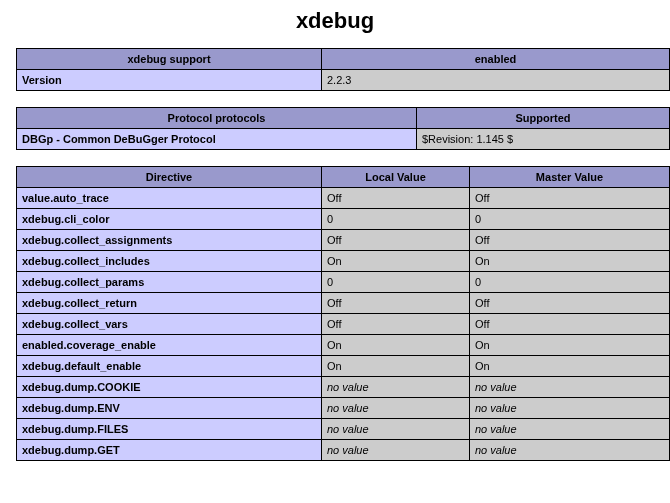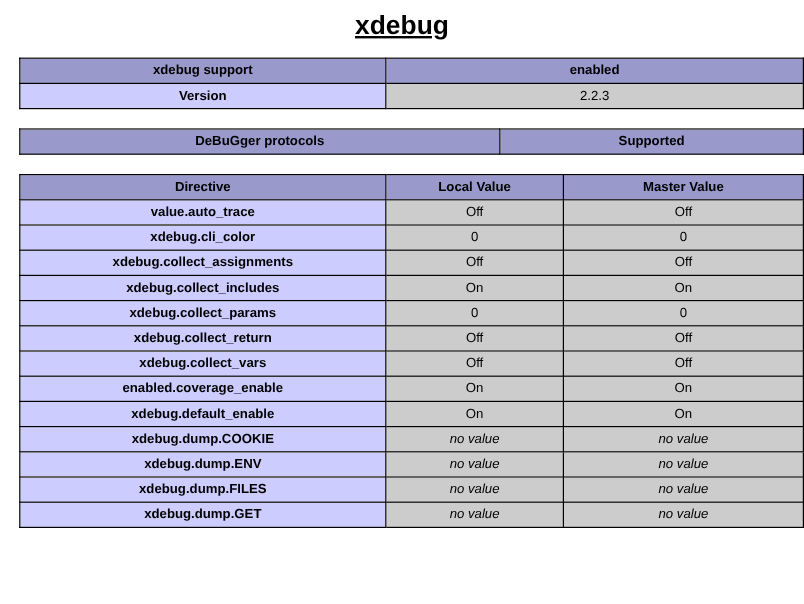--- a/index.html
+++ b/index.html
@@ -19,21 +19,20 @@
     width: 670px;
     box-sizing: border-box;
     padding: 0 16px;
   }
   h1.title {
     text-align: center;
     font-size: 22px;
     font-weight: bold;
     margin: 8px 0 14px 0;
     font-family: "Liberation Sans", sans-serif;
-    text-decoration: underline;
   }
   table.info {
     border-collapse: collapse;
     width: 654px;
     margin: 0 auto 16px auto;
     border: 1px solid #000000;
     table-layout: fixed;
   }
   table.info td, table.info th {
     border: 1px solid #000000;
@@ -45,25 +44,25 @@
     white-space: nowrap;
   }
   th.h {
     background: #9999cc;
     font-weight: bold;
     text-align: center;
   }
   td.e {
     background: #ccccff;
     font-weight: bold;
-    text-align: center;
+    text-align: left;
   }
   td.v {
     background: #cccccc;
-    text-align: center;
+    text-align: left;
   }
   td.v i {
     font-style: italic;
   }
   .redacted {
     display: inline-block;
     width: 120px;
     height: 9px;
     background: linear-gradient(180deg,#b9b9b9 0%,#9e9e9e 40%,#b4b4b4 100%);
     vertical-align: middle;
@@ -99,22 +98,26 @@
     </tbody>
   </table>
 
   <table class="info t-proto">
     <colgroup>
         <col class="c1">
         <col class="c2">
       </colgroup>
     <tbody>
       <tr>
-        <th class="h">DeBuGger protocols</th>
+        <th class="h">Protocol protocols</th>
         <th class="h">Supported</th>
+      </tr>
+      <tr>
+        <td class="e">DBGp - Common DeBuGger Protocol</td>
+        <td class="v">$Revision: 1.145 $</td>
       </tr>
     </tbody>
   </table>
 
   <table class="info t-dir">
     <colgroup>
         <col class="c1">
         <col class="c2">
         <col class="c3">
       </colgroup>

